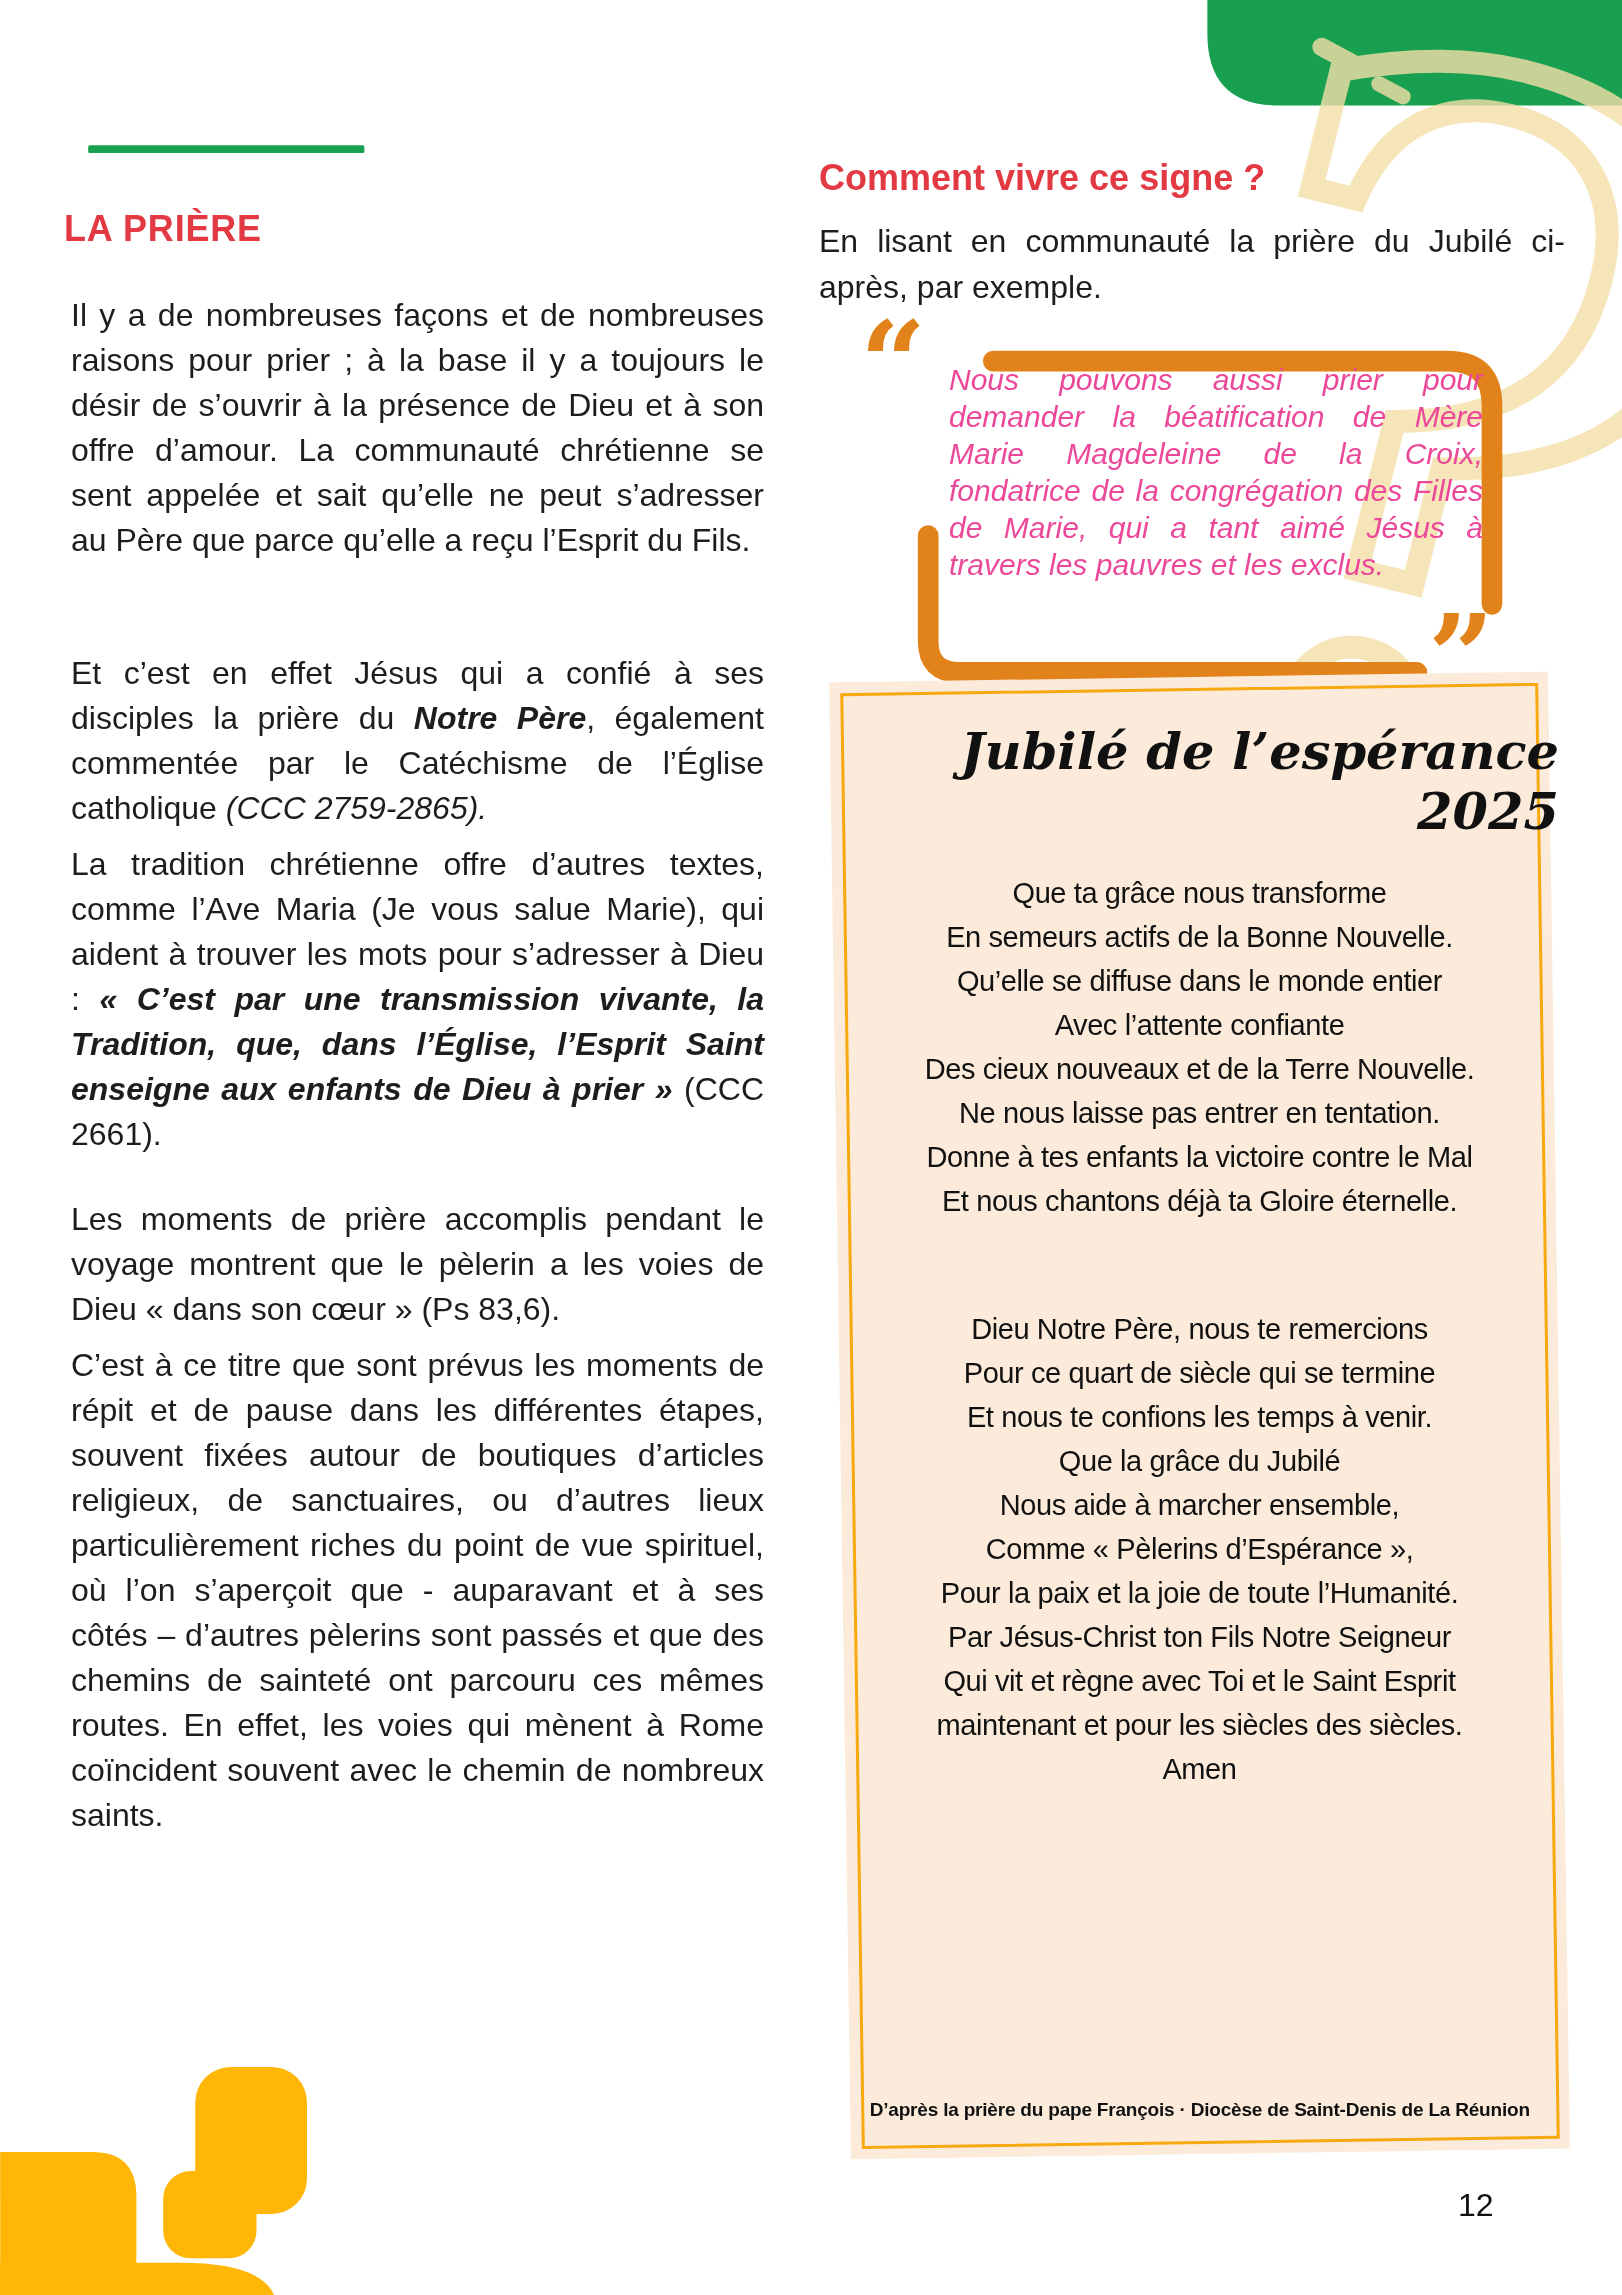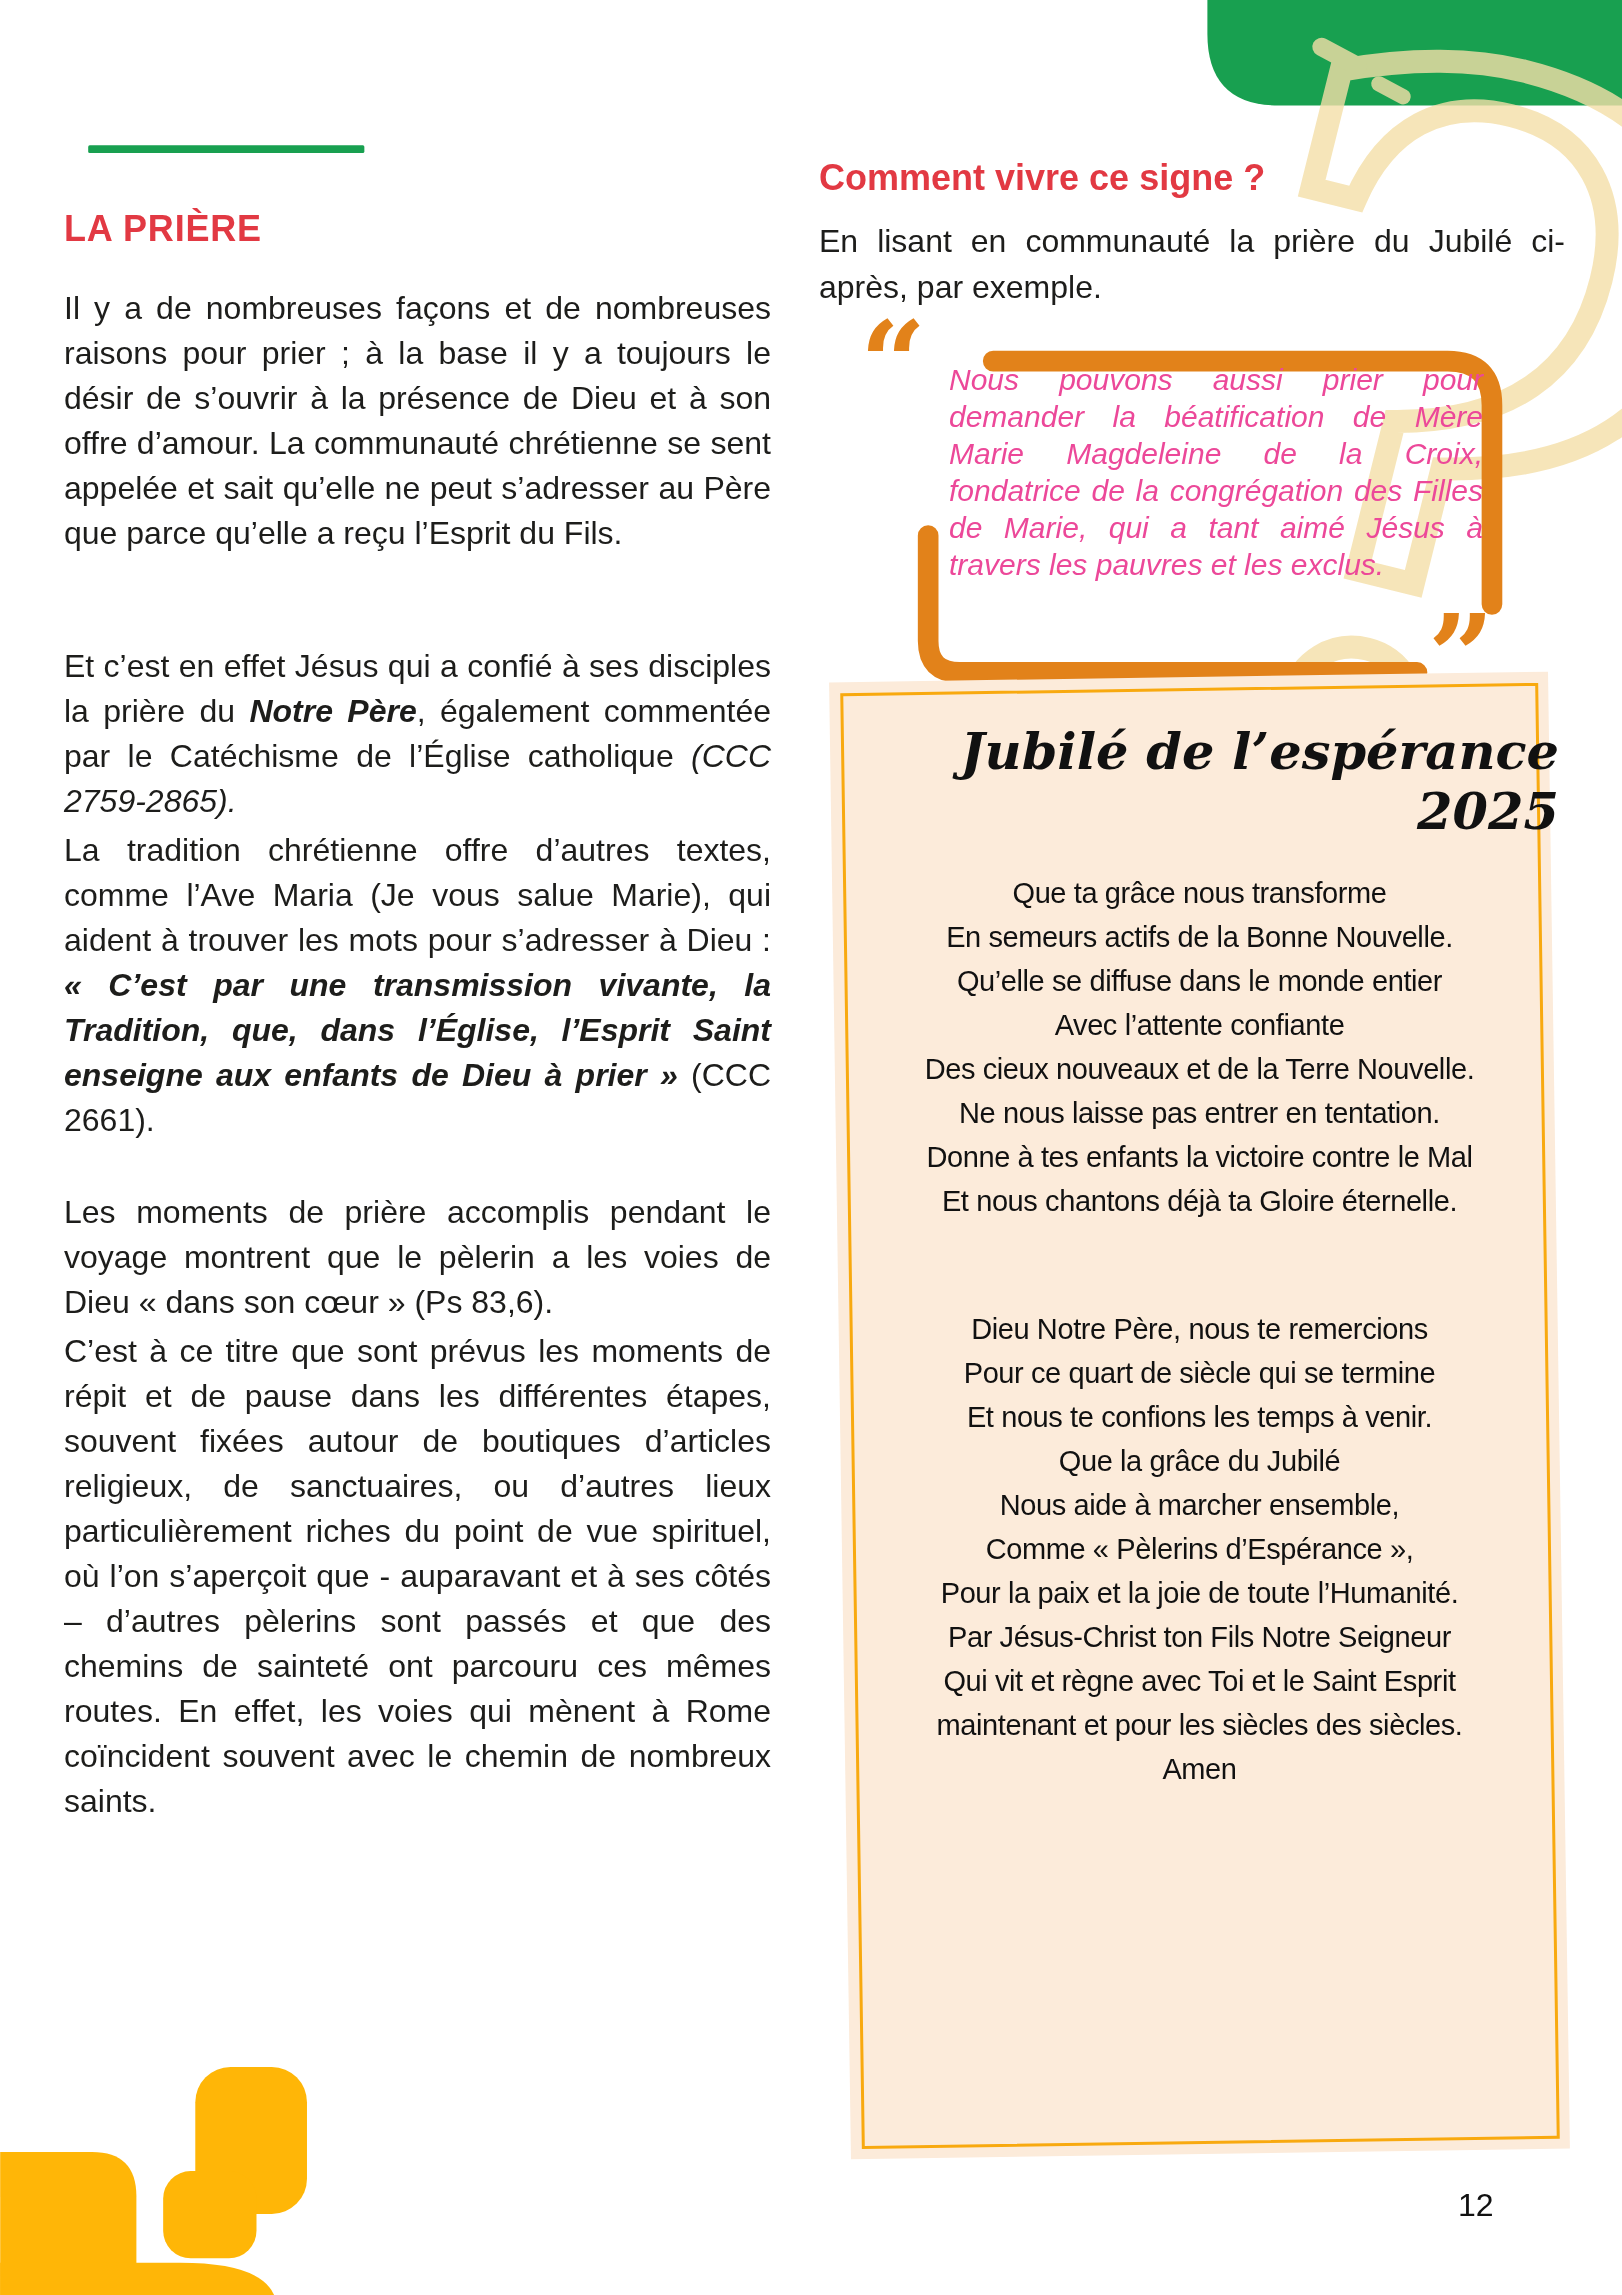--- a/index.html
+++ b/index.html
@@ -12,21 +12,21 @@
   .decor-svg{position:absolute; left:0; top:0; width:1623px; height:2295px; z-index:0;}
   .content{position:absolute; inset:0; z-index:2;}
 
   
   .left-title{left:64px; top:208px; width:715px; font-size:36px; font-weight:bold;
     color:#E23943; letter-spacing:0.8px;}
   .body-text{font-size:32px; line-height:45px; text-align:justify; color:#1d1d1b;}
   .p1{left:60px; top:282px; width:715px;}
   .p2{left:60px; top:640px; width:715px;}
   .p3{left:60px; top:1186px; width:715px;}
-  .body-text p{margin:4px;}
+  .body-text p{margin:11px;}
   .i{font-style:italic;}
   .bi{font-weight:bold; font-style:italic;}
 
   
   .right-title{left:819px; top:157px; width:746px; font-size:36px; font-weight:bold; color:#E23943;}
   .right-intro{left:819px; top:218px; width:746px; font-size:32px; line-height:46px; text-align:justify;}
 
   .quote-mark{font-family:"DejaVu Serif", serif; font-weight:bold; color:#E2821A;
     font-size:115px; line-height:1;}
   .open-quote{left:860px; top:305px;}
@@ -96,20 +96,21 @@
 Et nous te confions les temps à venir.
 Que la grâce du Jubilé
 Nous aide à marcher ensemble,
 Comme « Pèlerins d’Espérance »,
 Pour la paix et la joie de toute l’Humanité.
 Par Jésus-Christ ton Fils Notre Seigneur
 Qui vit et règne avec Toi et le Saint Esprit
 maintenant et pour les siècles des siècles.
 Amen</p>
     </div>
+    <div class="box-credit">D’après la prière du pape François · Diocèse de Saint-Denis de La Réunion</div>
   </div>
 
   <div class="content">
 
     <div class="abs left-title">LA PRIÈRE</div>
 
     <div class="abs p1 body-text">
       <p><span>Il y a de nombreuses façons et de nombreuses raisons pour prier ; à la base il y a toujours le désir de s’ouvrir à la présence de Dieu et à son offre d’amour. La communauté chrétienne se sent appelée et sait qu’elle ne peut s’adresser au Père que parce qu’elle a reçu l’Esprit du Fils.</span></p>
     </div>
 

